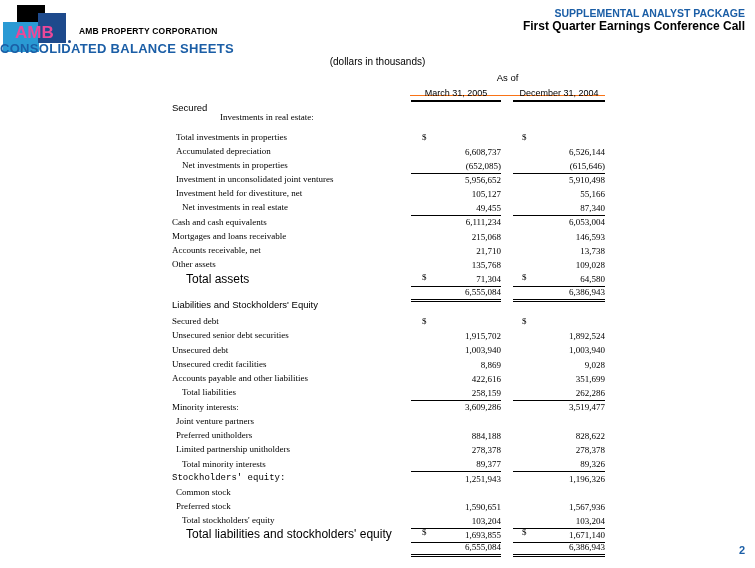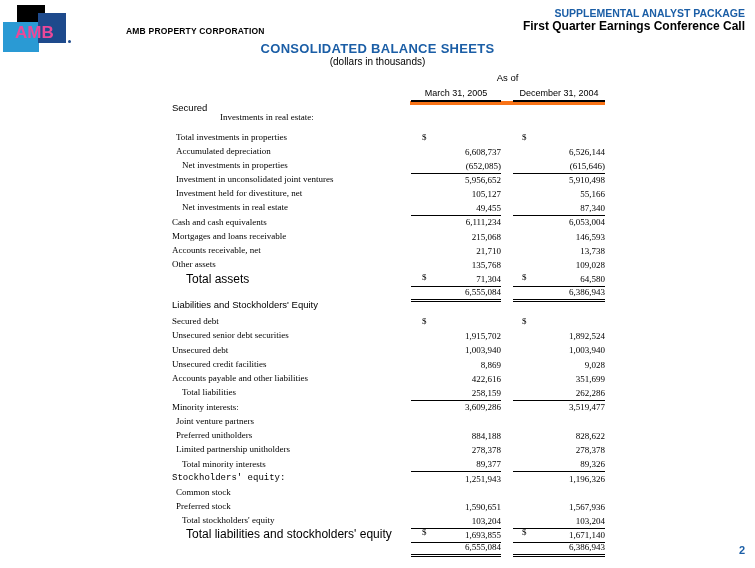--- a/index.html
+++ b/index.html
@@ -3,27 +3,27 @@
 <meta charset="utf-8">
 <style>
   html, body { margin:0; padding:0; background:#ffffff; }
   body { width:755px; height:568px; position:relative; overflow:hidden; font-family:"Liberation Sans", sans-serif; color:#000; }
   .logo { position:absolute; left:0; top:0; width:80px; height:52px; }
   .logo .blk { position:absolute; left:17px; top:5px; width:28px; height:19px; background:#000; }
   .logo .cyan { position:absolute; left:3px; top:22px; width:36px; height:30px; background:#2a9ad4; }
   .logo .navy { position:absolute; left:38px; top:13px; width:28px; height:30px; background:#1e4a8c; }
   .logo .txt { position:absolute; left:15px; top:23px; font-weight:bold; font-size:17px; color:#ec4899; letter-spacing:0px; font-family:"Liberation Sans", sans-serif; }
   .logo .dot { position:absolute; left:68px; top:40px; width:3px; height:3px; border-radius:50%; background:#1e4a8c; }
-  .corp { position:absolute; left:79px; top:26px; font-size:8.5px; font-weight:bold; letter-spacing:0.2px; color:#000;margin-left:47px; }
+  .corp { position:absolute; left:79px; top:26px; font-size:8.5px; font-weight:bold; letter-spacing:0.2px; color:#000; }
   .hdr-right { position:absolute; right:10px; top:7px; text-align:right; }
   .hdr-right .l1 { font-size:10.5px; font-weight:bold; color:#1b5ea6; line-height:13px; }
   .hdr-right .l2 { font-size:12px; font-weight:bold; color:#000; line-height:13px; }
-  .title { position:absolute; left:0; width:755px; top:41px; text-align:center; font-size:13px; font-weight:bold; color:#1b5ea6; letter-spacing:0.3px; }
+  .title { position:absolute; left:0; width:755px; top:41px; font-size:13px; font-weight:bold; color:#1b5ea6; letter-spacing:0.3px; }
   .subtitle { position:absolute; left:0; width:755px; top:56px; text-align:center; font-size:10px; color:#000; }
-  .asof { position:absolute; left:410px; width:195px; top:72px; text-align:center; font-size:9.5px; border-bottom:4px solid #f97316; padding-bottom:18px; }
+  .asof { position:absolute; left:410px; width:195px; top:72px; text-align:center; font-size:9.5px; border-bottom:1px solid #f97316; padding-bottom:12px; }
   .colhdr { position:absolute; top:88px; font-size:9px; text-align:center; border-bottom:2px solid #000; padding-bottom:2px; }
   .c1 { left:411px; width:90px; }
   .c2 { left:513px; width:92px; }
   .section { position:absolute; left:172px; font-size:9.5px; font-family:"Liberation Sans", sans-serif; }
   .row { position:absolute; left:172px; width:433px; height:14px; font-family:"Liberation Serif", serif; font-size:9px; }
   .row .lbl { position:absolute; left:0; top:0; white-space:nowrap; }
   .row .v1, .row .v2 { position:absolute; top:0; height:12px; text-align:right;margin-top:15px; }
   .row .v1 { left:239px; width:90px; }
   .row .v2 { left:341px; width:92px; }
   .row .d1 { position:absolute; left:250px; top:0; }

